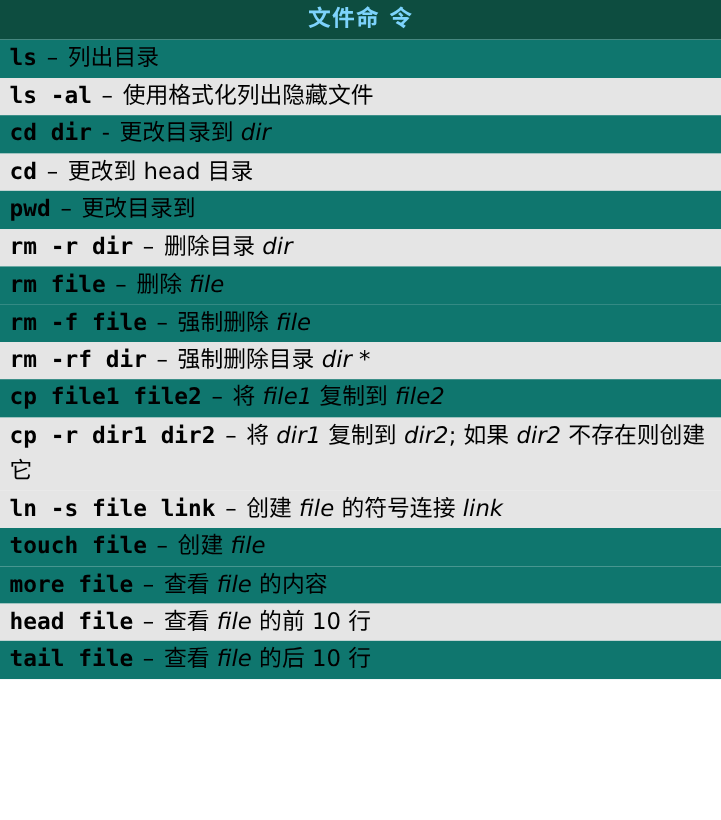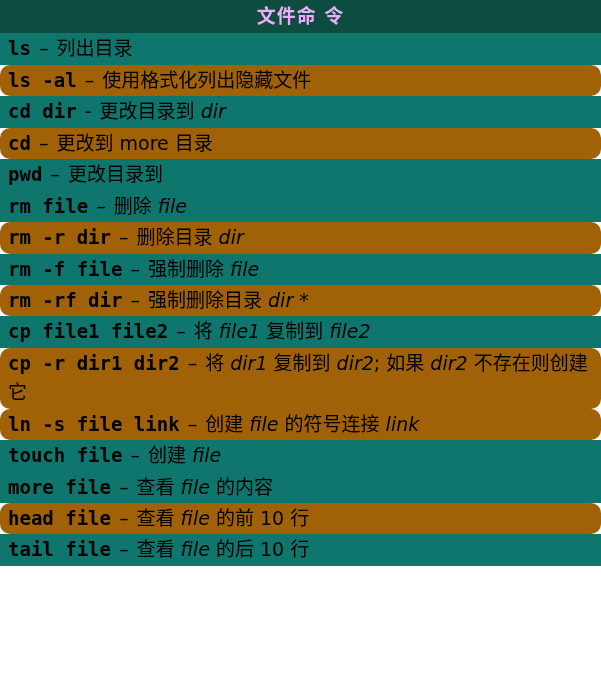--- a/index.html
+++ b/index.html
@@ -5,51 +5,51 @@
   * { margin: 0; padding: 0; box-sizing: border-box; }
   body {
     font-family: "DejaVu Sans", "Noto Sans CJK SC", sans-serif;
     font-size: 19px;
     background: #fff;
     width: 601px;
     line-height: 1.55;
   }
   .header {
     background: #0d4d40;
-    color: #f0abfc;
+    color: #7dd3fc;
     font-weight: bold;
     text-align: center;
     padding: 2px 0;
     font-size: 19px;
     letter-spacing: 1px;
   }
   .row {
     padding: 1px 8px 1px 8px;
   }
   .row.odd  { background: #0f766e; }
-  .row.even { background: #a16207; border-radius: 10px; }
+  .row.even { background: #e5e5e5; }
   .cmd {
     font-family: "DejaVu Sans Mono", "Consolas", monospace;
     font-weight: bold;
   }
   .desc .ph { font-style: italic; }
   .sep { padding: 0 2px; }
 </style>
 </head>
 <body>
 
 <div class="header">文件命 令</div>
 <div id="list">
     <div class="row odd"><span class="cmd">ls</span><span class="sep"> – </span><span class="desc">列出目录</span></div>
     <div class="row even"><span class="cmd">ls -al</span><span class="sep"> – </span><span class="desc">使用格式化列出隐藏文件</span></div>
     <div class="row odd"><span class="cmd">cd <span class="ph">dir</span></span><span class="sep"> - </span><span class="desc">更改目录到 <span class="ph">dir</span></span></div>
-    <div class="row even"><span class="cmd">cd</span><span class="sep"> – </span><span class="desc">更改到 more 目录</span></div>
+    <div class="row even"><span class="cmd">cd</span><span class="sep"> – </span><span class="desc">更改到 head 目录</span></div>
     <div class="row odd"><span class="cmd">pwd</span><span class="sep"> – </span><span class="desc">更改目录到</span></div>
+    <div class="row even"><span class="cmd">rm -r <span class="ph">dir</span></span><span class="sep"> – </span><span class="desc">删除目录 <span class="ph">dir</span></span></div>
     <div class="row odd"><span class="cmd">rm <span class="ph">file</span></span><span class="sep"> – </span><span class="desc">删除 <span class="ph">file</span></span></div>
-    <div class="row even"><span class="cmd">rm -r <span class="ph">dir</span></span><span class="sep"> – </span><span class="desc">删除目录 <span class="ph">dir</span></span></div>
     <div class="row odd"><span class="cmd">rm -f <span class="ph">file</span></span><span class="sep"> – </span><span class="desc">强制删除 <span class="ph">file</span></span></div>
     <div class="row even"><span class="cmd">rm -rf <span class="ph">dir</span></span><span class="sep"> – </span><span class="desc">强制删除目录 <span class="ph">dir</span> *</span></div>
     <div class="row odd"><span class="cmd">cp <span class="ph">file1</span> <span class="ph">file2</span></span><span class="sep"> – </span><span class="desc">将 <span class="ph">file1</span> 复制到 <span class="ph">file2</span></span></div>
     <div class="row even"><span class="cmd">cp -r <span class="ph">dir1</span> <span class="ph">dir2</span></span><span class="sep"> – </span><span class="desc">将 <span class="ph">dir1</span> 复制到 <span class="ph">dir2</span>; 如果 <span class="ph">dir2</span> 不存在则创建它</span></div>
     <div class="row even"><span class="cmd">ln -s <span class="ph">file</span> <span class="ph">link</span></span><span class="sep"> – </span><span class="desc">创建 <span class="ph">file</span> 的符号连接 <span class="ph">link</span></span></div>
     <div class="row odd"><span class="cmd">touch <span class="ph">file</span></span><span class="sep"> – </span><span class="desc">创建 <span class="ph">file</span></span></div>
     <div class="row odd"><span class="cmd">more <span class="ph">file</span></span><span class="sep"> – </span><span class="desc">查看 <span class="ph">file</span> 的内容</span></div>
     <div class="row even"><span class="cmd">head <span class="ph">file</span></span><span class="sep"> – </span><span class="desc">查看 <span class="ph">file</span> 的前 10 行</span></div>
     <div class="row odd"><span class="cmd">tail <span class="ph">file</span></span><span class="sep"> – </span><span class="desc">查看 <span class="ph">file</span> 的后 10 行</span></div>
   </div>

